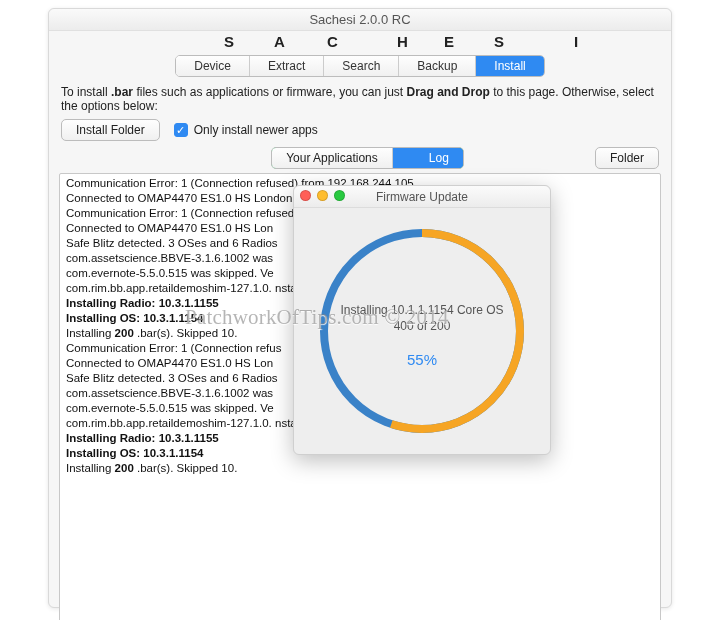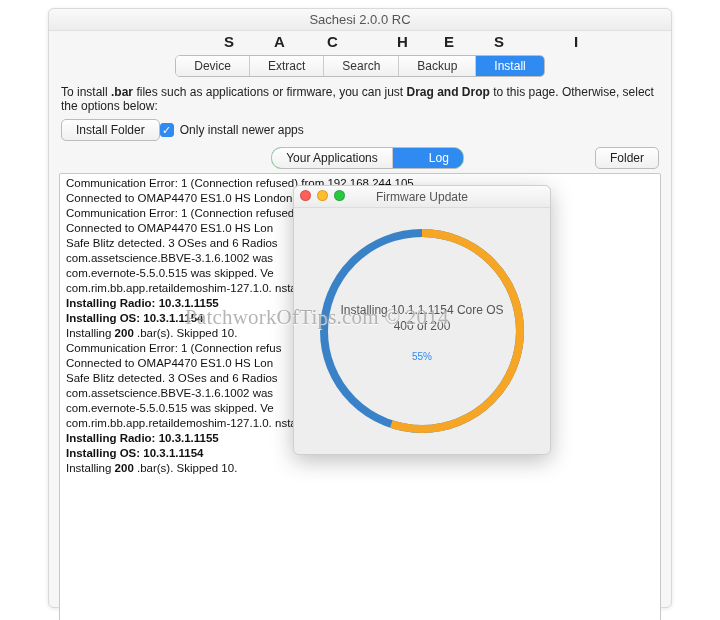--- a/index.html
+++ b/index.html
@@ -69,20 +69,21 @@
     color: #fff;
   }
   .instructions {
     padding: 2px 12px 6px 12px;
     font-size: 12px;
     color: #222;
   }
   .toolbar-row {
     display: flex;
     align-items: center;
+    gap: 14px;
     padding: 0 12px 6px 12px;
   }
   .mac-btn {
     border: 1px solid #bcbcbc;
     border-radius: 5px;
     background: linear-gradient(#fefefe,#f0f0f0);
     padding: 3px 14px;
     font-size: 12px;
     color: #222;
     cursor: default;
@@ -104,21 +105,21 @@
   }
   .body-row {
     display:flex;
     align-items: flex-start;
     padding: 0 10px;
   }
   .tabs-sub-wrap { flex:1; text-align:center; }
   .tabs-sub {
     display: inline-flex;
     border: 1px solid #bcbcbc;
-    border-radius: 10px;
+    border-radius: 5px;
     overflow: hidden;
     background: #22c55e;
     margin-left: 21px;
   }
   .tabs-sub .tab {
     padding: 3px 14px;
     font-size: 12px;
     border-right: 1px solid #ccc;
     background: linear-gradient(#fefefe,#f0f0f0);
   }
@@ -184,21 +185,21 @@
   .fw-text {
     position:absolute;
     text-align:center;
     top: 95px;
     width: 100%;
     font-size: 12px;
     color: #555;
   }
   .fw-pct {
     color: #2f8af2;
-    font-size: 10px;
+    font-size: 15px;
     margin-top: 18px;
   }
   .watermark {
     position: absolute;
     left: 136px;
     top: 296px;
     font-size: 21px;
     color: rgba(120,120,120,0.55);
     text-shadow: 0 1px 1px #fff;
     font-weight: 500;

